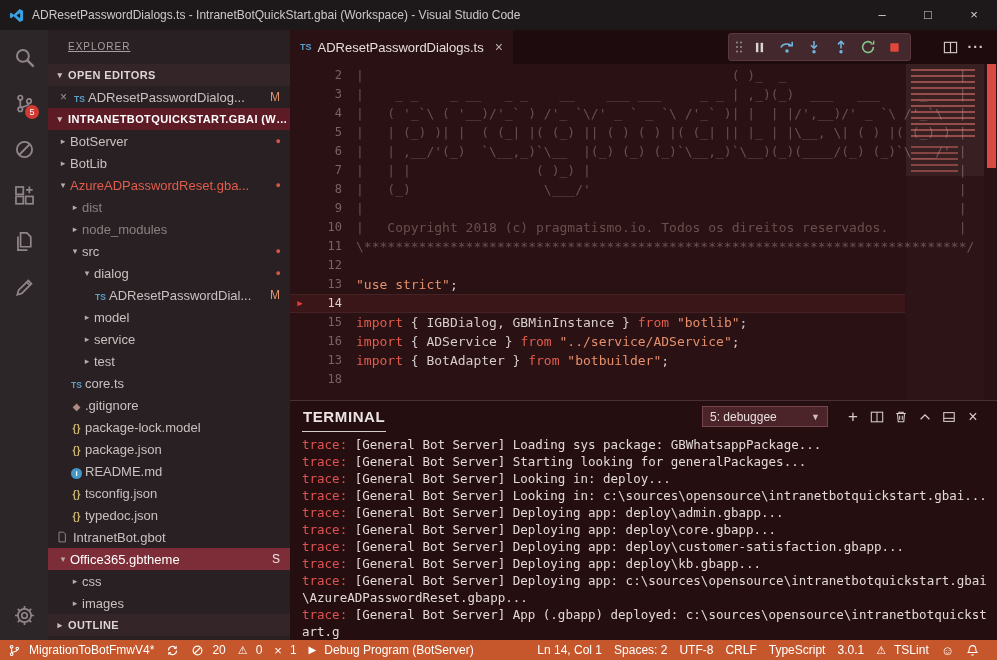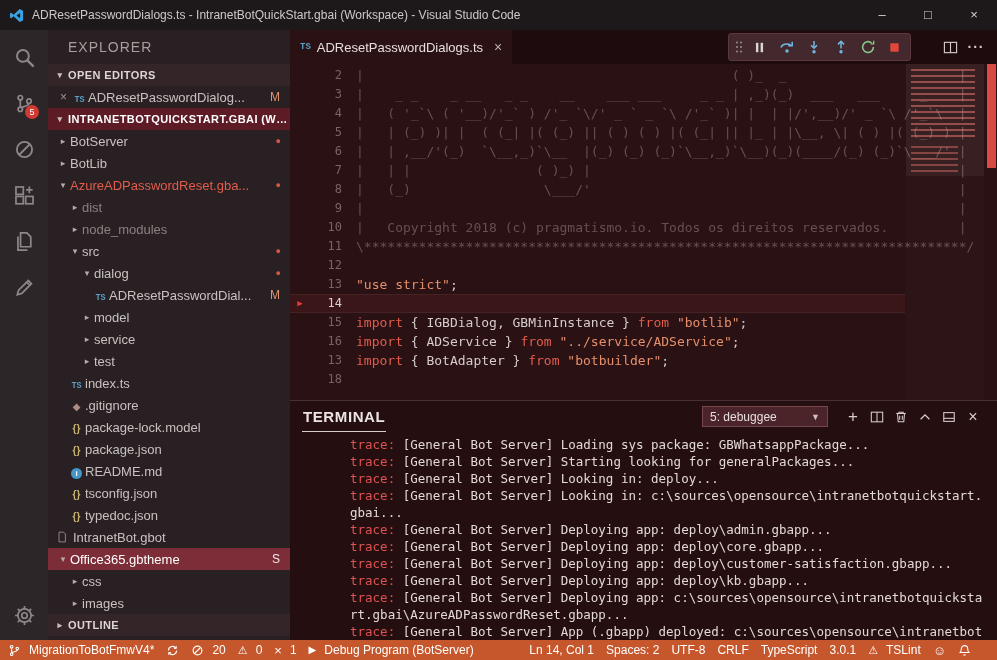--- a/index.html
+++ b/index.html
@@ -22,28 +22,28 @@
   .main { flex:1; display:flex; min-height:0; }
 
   
   .activitybar { width:48px; flex:none; background:var(--activitybar-bg,#2c2629); display:flex; flex-direction:column; align-items:center; padding-top:4px; }
   .ab-item { width:48px; height:46px; display:flex; align-items:center; justify-content:center; color:#90868a; position:relative; cursor:pointer; }
   .ab-badge { position:absolute; right:9px; bottom:7px; background:var(--badge-bg,#cf3a32); color:#fff; font-size:9px; min-width:14px; height:14px; line-height:14px; border-radius:8px; text-align:center; padding:0 2px; }
   .ab-bottom { margin-top:auto; margin-bottom:2px; }
 
   
   .sidebar { width:242px; flex:none; background:var(--sidebar-bg,#282022); color:#c9c0c0; display:flex; flex-direction:column; overflow:hidden; }
-  .sb-title { height:34px; flex:none; line-height:34px; padding-left:20px; font-size:14px; letter-spacing:1px; color:#a89f9f; }
+  .sb-title { height:34px; flex:none; line-height:34px; padding-left:20px; font-size:10px; letter-spacing:1px; color:#a89f9f;text-decoration:underline; }
   .sb-section-header { height:22px; flex:none; display:flex; align-items:center; font-size:11px; font-weight:bold; letter-spacing:.4px; color:#ded6d6; background:#332528; padding-left:4px; cursor:pointer; white-space:nowrap; overflow:hidden; }
   .sb-section-header.ws { background:var(--section-header-bg,#5c1b25); color:#fff; }
   .sb-section-header .chev { width:16px; flex:none; text-align:center; font-size:9px; color:#c7bcbc; }
   .oe-row { height:22px; flex:none; display:flex; align-items:center; padding-left:8px; font-size:13px; cursor:pointer; }
   .oe-close { width:15px; flex:none; color:#9d9393; font-size:12px; text-align:center; }
   .ficon { width:17px; flex:none; text-align:center; }
-  .ic-ts { color:#5b9fc7; font-size:8.5px; font-weight:bold; letter-spacing:0;font-family:Liberation Mono, monospace; }
+  .ic-ts { color:#5b9fc7; font-size:8.5px; font-weight:bold; letter-spacing:0; }
   .ic-json { color:#c8b670; font-size:10px; font-weight:bold; }
   .ic-git { color:#ab8c80; font-size:10px; }
   .ic-info { display:inline-block; width:11px; height:11px; border-radius:50%; background:#4596c7; color:#fff; font-size:8px; line-height:11px; text-align:center; font-weight:bold; }
   .label { overflow:hidden; text-overflow:ellipsis; white-space:nowrap; }
   .oe-badge, .row-badge { margin-left:auto; margin-right:10px; color:var(--modified-badge,#e09470); font-size:12px; flex:none; }
   #tree { flex:none; }
   .tree-row { height:22px; display:flex; align-items:center; font-size:13px; cursor:pointer; }
   .tree-row .chev { width:14px; flex:none; text-align:center; font-size:9px; color:#b7abab; }
   .tree-row.dim .label { color:#8b8080; }
   .tree-row.accent .label { color:var(--accent-text,#e25d4e);text-align:center; }
@@ -87,28 +87,28 @@
   .scrollbar-red { position:absolute; top:0; right:1px; width:9px; height:104px; background:var(--scrollbar-red,#d94a42); }
 
   
   .terminal { flex:1; min-height:0; background:var(--terminal-bg,#240e10); border-top:1px solid #4a3034; display:flex; flex-direction:column; }
   .terminal-header { height:31px; flex:none; display:flex; align-items:center; padding:0 12px; }
   .panel-tab { font-size:15px; font-weight:bold; letter-spacing:.6px; color:#ece4e4; border-bottom:1px solid #d8cccc; padding:7px 1px 6px; cursor:pointer; }
   .term-right { margin-left:auto; display:flex; align-items:center; gap:5px; }
   .term-select { min-width:126px; height:21px; background:#4a2428; border:1px solid #76454b; color:#e8dede; font-size:12px; display:flex; align-items:center; justify-content:space-between; gap:10px; padding:0 7px; cursor:pointer; margin-right:8px; }
   .term-select .caret { font-size:9px; color:#cfc2c2; }
   .term-act { width:24px; height:24px; display:flex; align-items:center; justify-content:center; color:#d8cdcd; font-size:15px; cursor:pointer; }
-  .terminal-body { flex:1; overflow:hidden; padding:4px 10px 0 12px; font-family:"DejaVu Sans Mono","Liberation Mono",monospace; font-size:12.5px; line-height:17px; color:#e2d8d6;margin-left:48px; }
+  .terminal-body { flex:1; overflow:hidden; padding:4px 10px 0 12px; font-family:"DejaVu Sans Mono","Liberation Mono",monospace; font-size:12.5px; line-height:17px; color:#e2d8d6; }
   .term-line { white-space:pre-wrap; word-break:break-all; }
   .term-prefix { color:#e05252; }
 
   
   .statusbar { height:20px; flex:none; background:var(--status-bg,#c6562b); color:#fff; display:flex; align-items:center; font-size:12px; }
   .sb-left { display:flex; align-items:center; height:100%; padding-left:2px; }
-  .sb-right { margin-left:auto; display:flex; align-items:center; height:100%; padding-right:20px; }
+  .sb-right { margin-left:auto; display:flex; align-items:center; height:100%; padding-right:12px; }
   .status-item { display:flex; align-items:center; gap:8px; padding:0 6px; height:100%; cursor:pointer; white-space:nowrap; }
   .s-icon { display:flex; align-items:center; }
   .tglyph { font-size:11px; line-height:1; }
   svg { display:block; }
 </style>
 </head>
 <body>
 
 <div class="window">
 
@@ -261,21 +261,21 @@
           <div class="tree-row" style="padding-left: 32px;">
             <span class="chev">▸</span>
             <span class="label">service</span>
           </div>
           <div class="tree-row" style="padding-left: 32px;">
             <span class="chev">▸</span>
             <span class="label">test</span>
           </div>
           <div class="tree-row" style="padding-left: 20px;">
             <span class="ficon"><span class="ic-ts">TS</span></span>
-            <span class="label">index.ts</span>
+            <span class="label">core.ts</span>
           </div>
           <div class="tree-row" style="padding-left: 20px;">
             <span class="ficon"><span class="ic-git">◆</span></span>
             <span class="label">.gitignore</span>
           </div>
           <div class="tree-row" style="padding-left: 20px;">
             <span class="ficon"><span class="ic-json">{}</span></span>
             <span class="label">package-lock.model</span>
           </div>
           <div class="tree-row" style="padding-left: 20px;">

